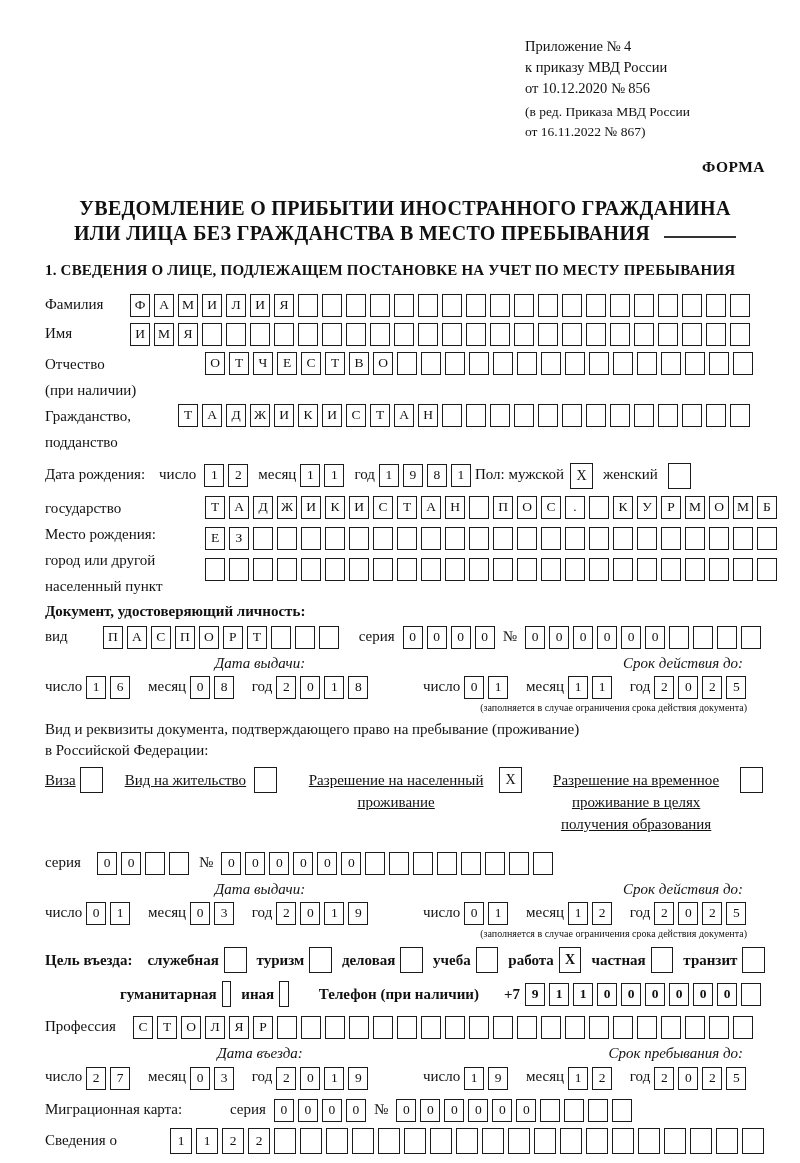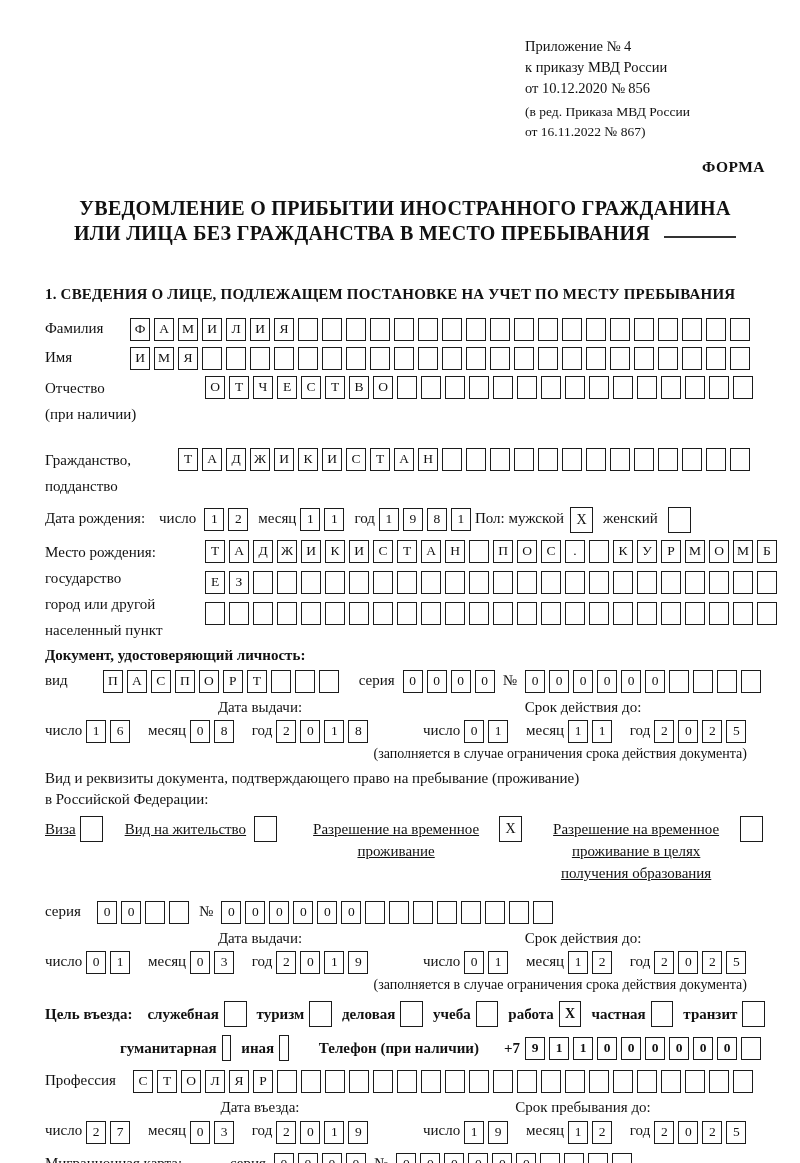--- a/index.html
+++ b/index.html
@@ -12,57 +12,57 @@
         border:1.5px solid #1c1c1c;margin-right:4px;text-align:center;
         font-size:13.5px;line-height:20px;background:#fff;vertical-align:middle;}
   .cells{display:inline-block;white-space:nowrap;line-height:23px;}
   .big-cells .cell{width:22px;height:26px;line-height:23px;}
 
   
   .cbx{display:inline-block;box-sizing:border-box;width:23px;height:26px;
        border:1.5px solid #1c1c1c;text-align:center;font-size:14px;
        line-height:23px;vertical-align:middle;background:#fff;}
 
-  .row{display:flex;align-items:flex-start;margin-top:20px;}
+  .row{display:flex;align-items:flex-start;}
   .lbl{display:inline-block;line-height:23px;}
   .w85{width:85px;flex:0 0 85px;}
   .w133{width:133px;flex:0 0 133px;}
   .w160{width:160px;flex:0 0 160px;}
   .w125{width:125px;flex:0 0 125px;}
   .lblcol{line-height:26px;}
   .lblcol div{white-space:nowrap;}
 
   .hdr{width:240px;margin-left:auto;line-height:21px;font-size:14.5px;}
   .hdr .sub{font-size:13.5px;margin-top:3px;line-height:20px;}
   .forma{text-align:right;font-weight:bold;font-size:15.5px;margin-top:16px;letter-spacing:.5px;}
 
   .title{margin-top:20px;text-align:center;font-weight:bold;font-size:20px;
          line-height:25px;letter-spacing:.3px;}
   .title-underline{display:inline-block;width:72px;height:2px;background:#333;
          margin-left:14px;vertical-align:2px;}
-  .sec-heading{margin-top:40px;font-weight:bold;font-size:15px;letter-spacing:.2px;}
+  .sec-heading{margin-top:16px;font-weight:bold;font-size:15px;letter-spacing:.2px;}
 
   .mt4{margin-top:4px;}.mt5{margin-top:5px;}.mt6{margin-top:6px;}.mt8{margin-top:8px;}.mt14{margin-top:14px;}.mt16{margin-top:16px;}
 
   .cellrows .cells{display:block;margin-bottom:7px;}
 
   .doc-heading{text-align:left;font-weight:bold;margin-top:4px;}
 
   .inline-gap{margin:0 8px 0 14px;}
   .gap-s{margin-left:6px;margin-right:4px;}
 
   .date-pair{display:flex;margin-top:6px;}
   .dcol-l{width:378px;flex:0 0 378px;}
-  .dcaption{margin-bottom:3px;}
+  .dcaption{margin-bottom:3px;font-style:italic;}
   .dcap-l{width:330px;text-align:center;padding-left:50px;box-sizing:content-box;}
-  .dcap-r{width:320px;text-align:center;}
+  .dcap-r{width:320px;text-align:right;}
   .dfields{white-space:nowrap;line-height:23px;}
   .dfields .dlbl{margin-right:4px;}
   .dfields .mid{margin-left:10px;margin-right:4px;}
-  .note-r{text-align:right;padding-right:18px;font-size:14px;margin-top:3px;}
+  .note-r{text-align:right;padding-right:18px;font-size:10px;margin-top:3px;}
 
   .opts{display:flex;align-items:flex-start;margin-top:8px;}
   .opt{display:flex;align-items:flex-start;}
   .opt .olbl{line-height:22px;padding-top:2px;text-decoration:underline;}
   .opt .cbx{margin-left:8px;flex:0 0 23px;}
   .opt-c{text-align:center;width:190px;}
   .opt-c3{text-align:center;width:192px;}
 
   .purpose{display:flex;align-items:center;flex-wrap:nowrap;font-weight:bold;}
   .purpose .plbl{margin-left:10px;margin-right:5px;white-space:nowrap;}
@@ -128,22 +128,22 @@
     <span class="lbl gap-s">год</span>
     <span class="cells"><span class="cell">1</span><span class="cell">9</span><span class="cell">8</span><span class="cell">1</span></span>
     <span class="lbl">Пол: мужской</span>
     <span class="cbx gap-s">X</span>
     <span class="lbl gap-s">женский</span>
     <span class="cbx gap-s"></span>
   </div>
 
   <div class="row mt6">
     <div class="lblcol w160">
+      <div>государство</div>
       <div>Место рождения:</div>
-      <div>государство</div>
       <div>город или другой</div>
       <div>населенный пункт</div>
     </div>
     <div class="cellrows">
       <span class="cells"><span class="cell">Т</span><span class="cell">А</span><span class="cell">Д</span><span class="cell">Ж</span><span class="cell">И</span><span class="cell">К</span><span class="cell">И</span><span class="cell">С</span><span class="cell">Т</span><span class="cell">А</span><span class="cell">Н</span><span class="cell"></span><span class="cell">П</span><span class="cell">О</span><span class="cell">С</span><span class="cell">.</span><span class="cell"></span><span class="cell">К</span><span class="cell">У</span><span class="cell">Р</span><span class="cell">М</span><span class="cell">О</span><span class="cell">М</span><span class="cell">Б</span></span>
       <span class="cells"><span class="cell">Е</span><span class="cell">З</span><span class="cell"></span><span class="cell"></span><span class="cell"></span><span class="cell"></span><span class="cell"></span><span class="cell"></span><span class="cell"></span><span class="cell"></span><span class="cell"></span><span class="cell"></span><span class="cell"></span><span class="cell"></span><span class="cell"></span><span class="cell"></span><span class="cell"></span><span class="cell"></span><span class="cell"></span><span class="cell"></span><span class="cell"></span><span class="cell"></span><span class="cell"></span><span class="cell"></span></span>
       <span class="cells"><span class="cell"></span><span class="cell"></span><span class="cell"></span><span class="cell"></span><span class="cell"></span><span class="cell"></span><span class="cell"></span><span class="cell"></span><span class="cell"></span><span class="cell"></span><span class="cell"></span><span class="cell"></span><span class="cell"></span><span class="cell"></span><span class="cell"></span><span class="cell"></span><span class="cell"></span><span class="cell"></span><span class="cell"></span><span class="cell"></span><span class="cell"></span><span class="cell"></span><span class="cell"></span><span class="cell"></span></span>
     </div>
   </div>
 
@@ -184,21 +184,21 @@
   <div class="opts">
     <div class="opt" style="margin-right:22px">
       <span class="olbl">Виза</span>
       <span class="cbx" style="margin-left:4px"></span>
     </div>
     <div class="opt" style="margin-right:24px">
       <span class="olbl">Вид на жительство</span>
       <span class="cbx"></span>
     </div>
     <div class="opt" style="margin-right:18px">
-      <span class="olbl opt-c">Разрешение на временное проживание</span>
+      <span class="olbl opt-c">Разрешение на населенный проживание</span>
       <span class="cbx">X</span>
     </div>
     <div class="opt">
       <span class="olbl opt-c3">Разрешение на временное проживание в целях получения образования</span>
       <span class="cbx"></span>
     </div>
   </div>
 
   <div class="row mt16">
     <span class="lbl" style="width:52px">серия</span>

